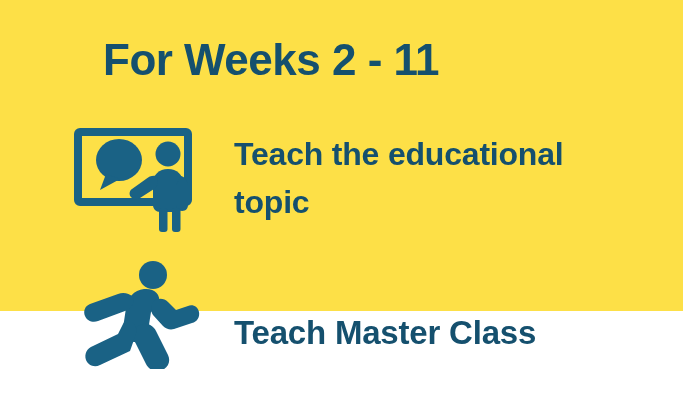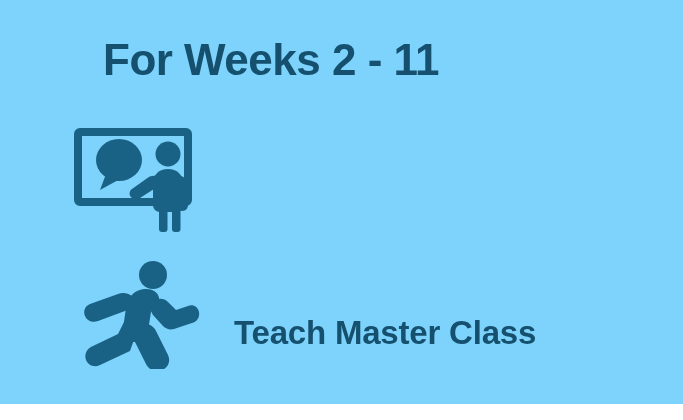--- a/index.html
+++ b/index.html
@@ -8,22 +8,22 @@
   }
   body {
     width: 683px;
     height: 420px;
     overflow: hidden;
     font-family: "Liberation Sans", sans-serif;
   }
   #slide {
     position: relative;
     width: 683px;
-    height: 404px;
-    background: #7dd3fc;
+    height: 311px;
+    background: #fde047;
     box-sizing: border-box;
   }
   #slide-title {
     position: absolute;
     left: 103px;
     top: 36px;
     font-size: 44px;
     font-weight: bold;
     letter-spacing: -0.5px;
     color: #15506e;
@@ -93,20 +93,21 @@
 
           <path d="M83 54 c-4 -1 -8 0 -11 3 l-14 10 c-3 2 -3 6 -1 8 c2 3 6 3 9 1 l14 -9 c3 -2 5 -6 3 -13 Z"></path>
 
           <path d="M107 54 c4 1 7 5 7 9 v20 c0 3 -2 6 -6 6 c-3 0 -6 -3 -6 -6 v-20 Z"></path>
 
           <rect x="85" y="86" width="8.5" height="24" rx="3"></rect>
           <rect x="98" y="86" width="8.5" height="24" rx="3"></rect>
         </g>
       </svg>
     </span>
+    <span class="bullet-label">Teach the educational topic</span>
   </div>
 
   <div class="bullet-row" id="row-master-class">
     <span class="bullet-icon">
       <svg viewBox="0 0 136 112" width="136" height="112" aria-hidden="true">
         <g fill="#1a6285">
 
           <circle cx="79" cy="18" r="14"></circle>
 
           <path d="M70 32 c-10 1 -17 9 -18 19 l-3 20 c-1 7 4 13 11 14 c7 1 13 -4 14 -11 l3 -19 c4 -2 7 -5 8 -9 c2 -9 -5 -15 -15 -14 Z"></path>

